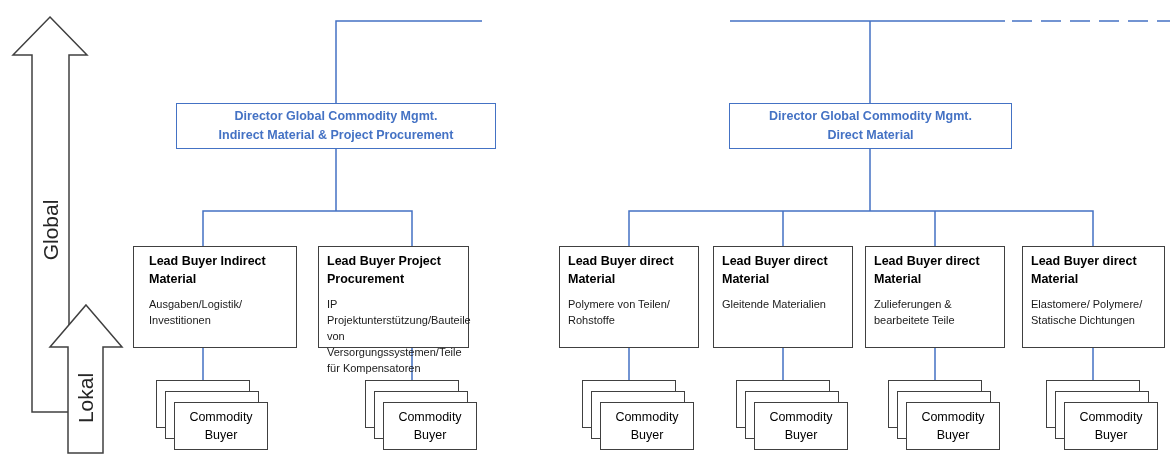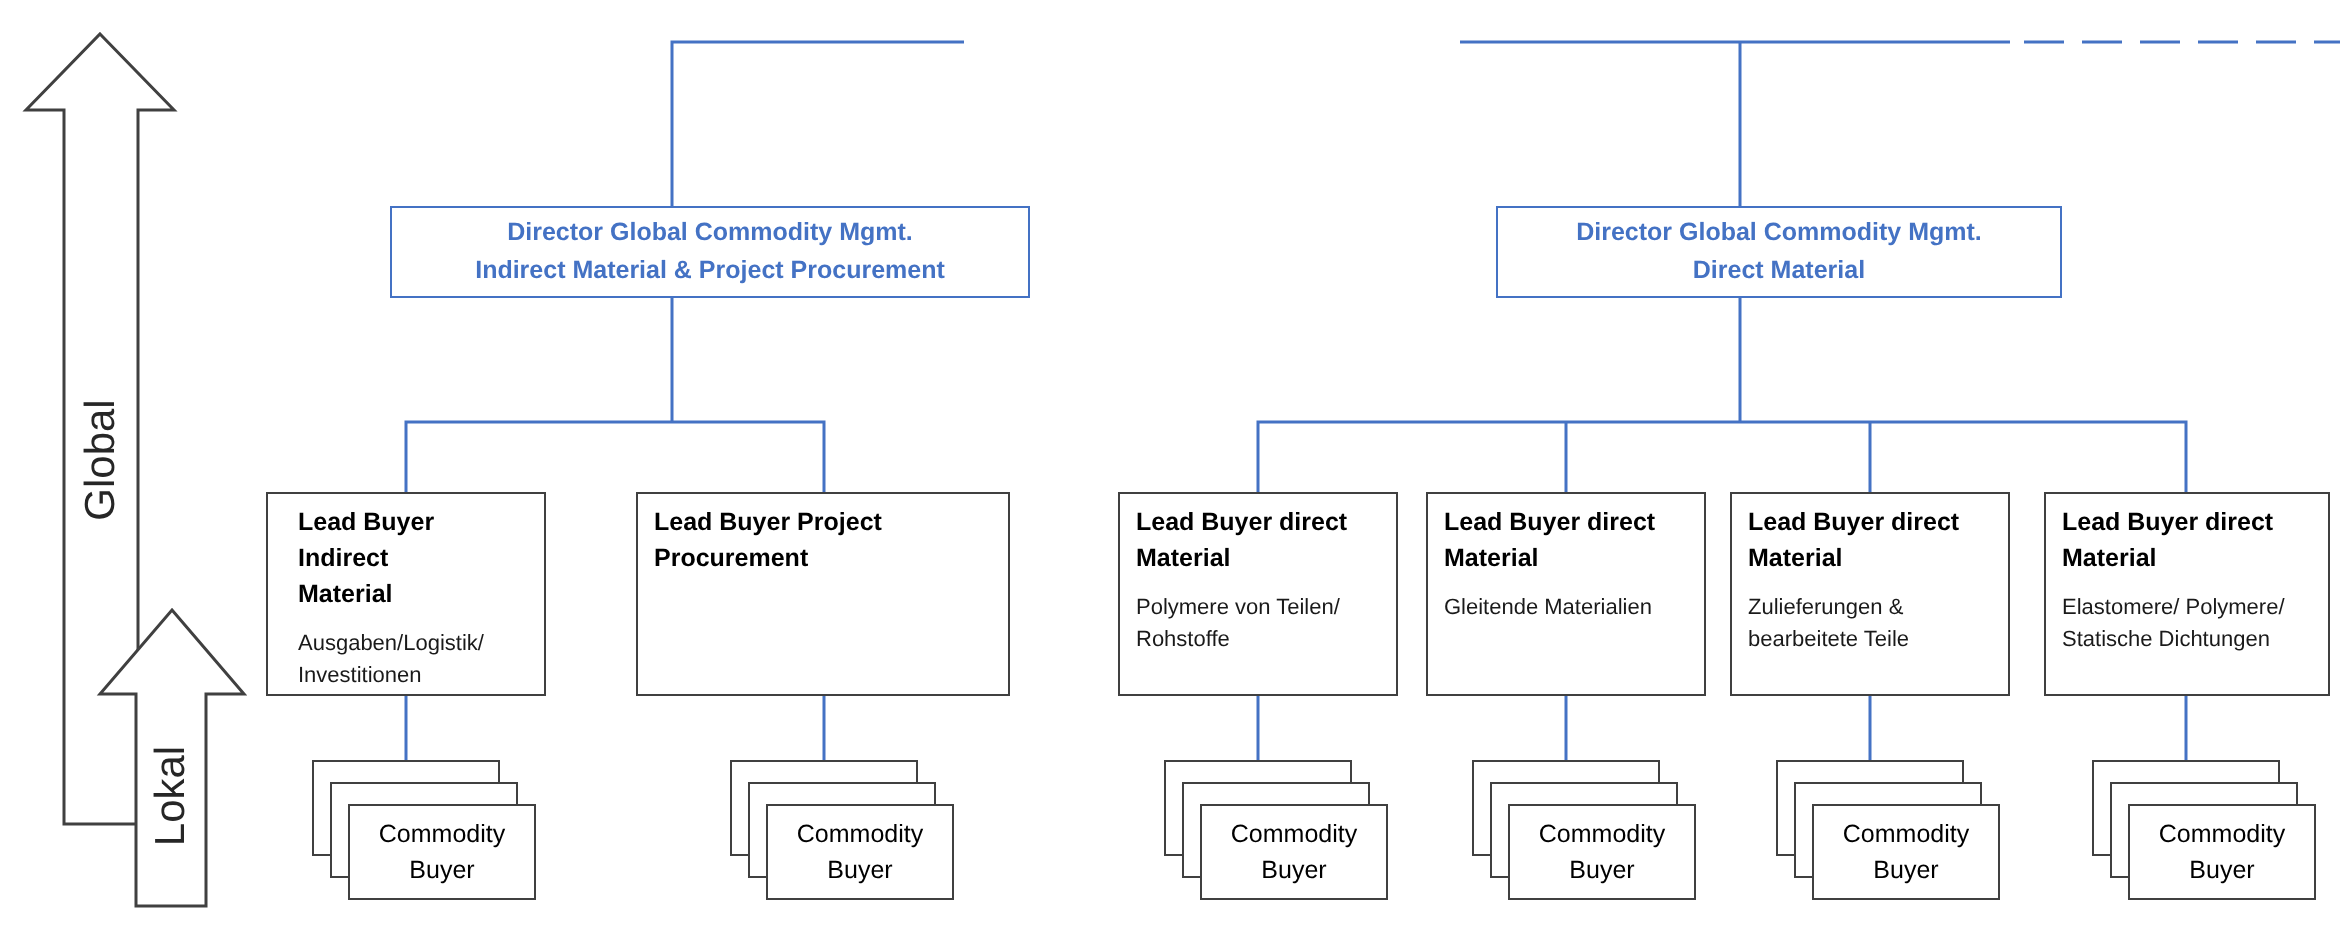--- a/index.html
+++ b/index.html
@@ -27,21 +27,20 @@
   .director-box {
     position: absolute;
     top: 103px; height: 46px;
     background: #ffffff;
     border: 1.5px solid #4472C4;
     color: #4472C4;
     font-size: 12.5px; font-weight: bold; line-height: 19px;
     display: flex; align-items: center; justify-content: center;
     text-align: center;
     white-space: pre-line;
-    margin-left: 19px;
   }
   .director-left  { left: 176px; width: 320px; }
   .director-right { left: 729px; width: 283px; }
 
   .lead-box {
     position: absolute;
     top: 246px; height: 102px;
     background: #ffffff;
     border: 1.5px solid #404040;
     padding: 5px 8px;
@@ -111,29 +110,32 @@
 
   <div class="rot-label rot-global">Global</div>
   <div class="rot-label rot-lokal">Lokal</div>
 
 
   <div class="director-box director-left">Director Global Commodity Mgmt.
 Indirect Material &amp; Project Procurement</div>
   <div class="director-box director-right">Director Global Commodity Mgmt.
 Direct Material</div>
 
-  <div class="lead-box" style="left:133px; width:140px;padding-left:15px;">
+  <div class="lead-box" style="left:133px; width:164px;padding-left:15px;">
     <div class="lead-title">Lead Buyer Indirect
 Material</div>
     <div class="lead-sub">Ausgaben/Logistik/
 Investitionen</div>
   </div>
-  <div class="lead-box" style="left:318px; width:187px;">
+  <div class="lead-box" style="left:318px; width:151px;">
     <div class="lead-title">Lead Buyer Project
 Procurement</div>
+    <div class="lead-sub">IP Projektunterstützung/Bauteile
+von Versorgungssystemen/Teile
+für Kompensatoren</div>
   </div>
   <div class="lead-box" style="left:559px; width:140px;">
     <div class="lead-title">Lead Buyer direct
 Material</div>
     <div class="lead-sub">Polymere von Teilen/
 Rohstoffe</div>
   </div>
   <div class="lead-box" style="left:713px; width:140px;">
     <div class="lead-title">Lead Buyer direct
 Material</div>

